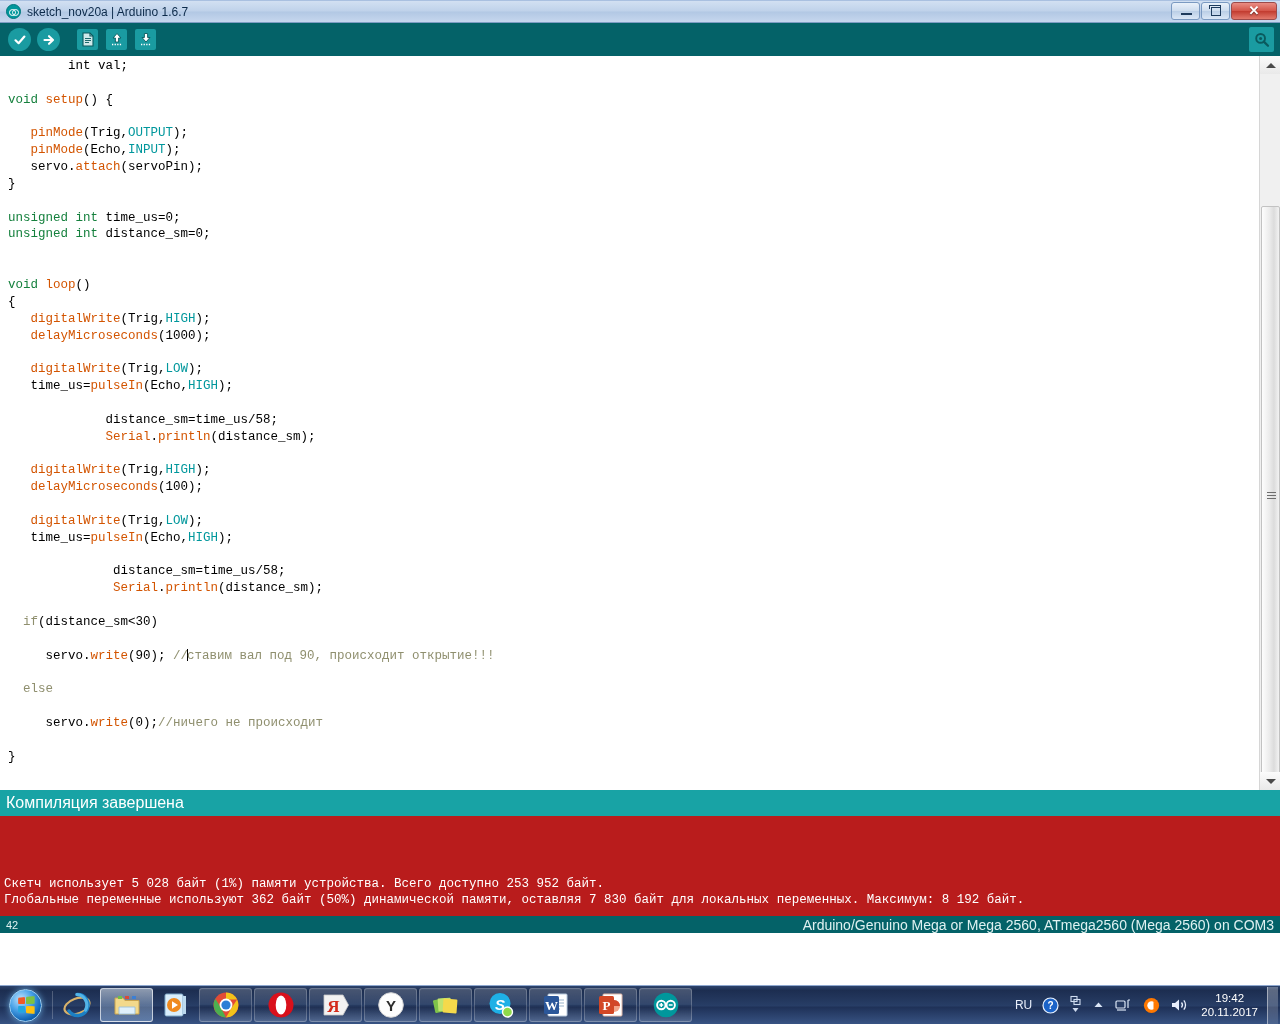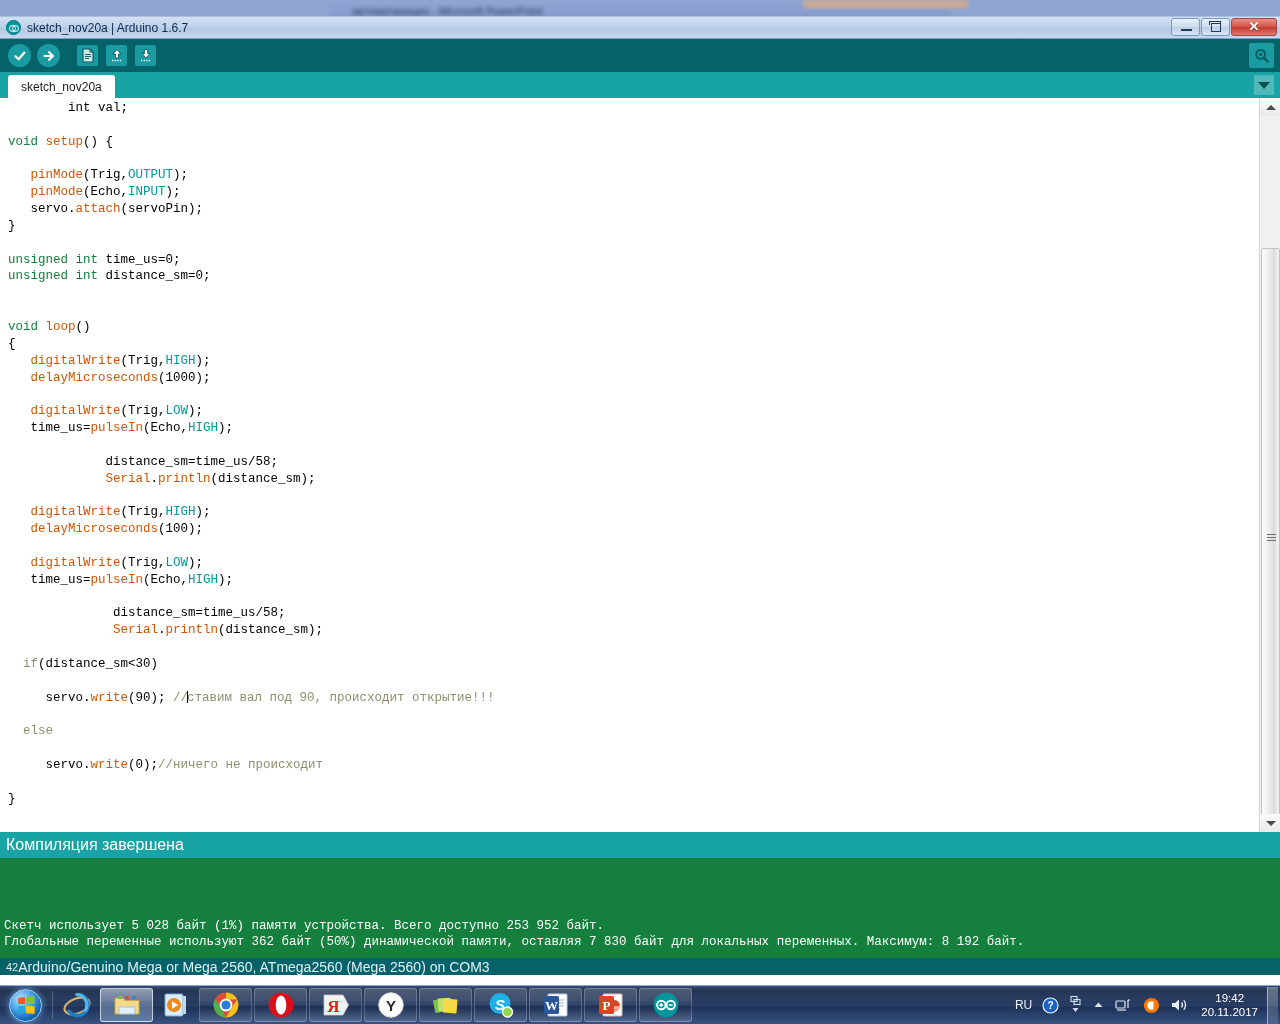--- a/index.html
+++ b/index.html
@@ -23,21 +23,21 @@
     color:#2d3c5c; font-size:11px; line-height:22px; padding-left:22px;
     white-space:nowrap; overflow:hidden;
   }
   #bg-window-2 {
     position:absolute; left:803px; top:0; width:165px; height:8px;
     background:#cfa98f; filter:blur(2px);
   }
 
   
   #arduino-window {
-    position:absolute; left:0; top:16px; width:1280px; height:985px;
+    position:absolute; left:0; top:0; width:1280px; height:985px;
     background:#fff;
     border-top:1px solid #a9c0e0;
   }
 
   
   #titlebar {
     position:relative; height:22px; width:1280px;
     background:linear-gradient(180deg,#d2e0f2 0%,#bfd2ea 48%,#b2c8e4 52%,#c6d7ee 100%);
     border-bottom:1px solid #7e9dc4;
     display:flex; align-items:center;
@@ -179,30 +179,30 @@
   #sb-grip i { display:block; height:1px; background:#6d6d6d; margin-bottom:2px; }
 
   
   #compile-status {
     height:26px; width:1280px; background:#18a3a5;
     color:#fff; font-size:16px; display:flex; align-items:center;
     padding-left:6px;
   }
   
   #console {
-    width:1280px; height:100px; background:#15803d; color:#fff;
+    width:1280px; height:100px; background:#b91c1c; color:#fff;
     font-family:"Liberation Mono","DejaVu Sans Mono",monospace;
     font-size:12.5px; line-height:16px; padding:60px 0 0 4px;
     white-space:pre; overflow:hidden;
   }
   
   #ide-status {
     height:17px; width:1280px; background:#046268;
     color:#dff1f1; font-size:11px;
-    display:flex; align-items:center; justify-content:flex-start;
+    display:flex; align-items:center; justify-content:space-between;
     padding:0 6px;
   }
   #ide-status .left { font-size:11px; }
   #ide-status .right { font-size:14px; }
 
   
   #taskbar {
     position:absolute; left:0; bottom:0; width:1280px; height:39px;
     background:linear-gradient(180deg, rgba(40,62,102,.92) 0%, rgba(24,41,75,.95) 12%,
                rgba(36,58,98,.95) 52%, rgba(28,46,84,.96) 56%, rgba(52,80,128,.94) 100%);
@@ -331,26 +331,20 @@
       <span>
         <svg width="18" height="18" viewBox="0 0 18 18">
           <circle cx="7.6" cy="7.4" r="4.4" fill="none" stroke="#0a5a5e" stroke-width="1.9"></circle>
           <circle cx="7.6" cy="7.4" r="1.5" fill="#0a5a5e"></circle>
           <path d="M10.8 10.6 L15 14.8" stroke="#0a5a5e" stroke-width="2.2" stroke-linecap="round"></path>
         </svg>
       </span>
     </div>
   </div>
 
-  <div id="tabstrip">
-    <div id="tab-active">sketch_nov20a</div>
-    <div id="tab-dropdown">
-      <span class="caret-down"></span>
-    </div>
-  </div>
 
   <div id="editor-wrap">
     <div id="code"><div class="ln"><span>        int val;</span></div><div class="ln">&nbsp;</div><div class="ln"><span class="kw">void </span><span class="fn">setup</span><span>() {</span></div><div class="ln">&nbsp;</div><div class="ln"><span>   </span><span class="fn">pinMode</span><span>(Trig,</span><span class="cst">OUTPUT</span><span>);</span></div><div class="ln"><span>   </span><span class="fn">pinMode</span><span>(Echo,</span><span class="cst">INPUT</span><span>);</span></div><div class="ln"><span>   servo.</span><span class="fn">attach</span><span>(servoPin);</span></div><div class="ln"><span>}</span></div><div class="ln">&nbsp;</div><div class="ln"><span class="kw">unsigned int</span><span> time_us=0;</span></div><div class="ln"><span class="kw">unsigned int</span><span> distance_sm=0;</span></div><div class="ln">&nbsp;</div><div class="ln">&nbsp;</div><div class="ln"><span class="kw">void </span><span class="fn">loop</span><span>()</span></div><div class="ln"><span>{</span></div><div class="ln"><span>   </span><span class="fn">digitalWrite</span><span>(Trig,</span><span class="cst">HIGH</span><span>);</span></div><div class="ln"><span>   </span><span class="fn">delayMicroseconds</span><span>(1000);</span></div><div class="ln">&nbsp;</div><div class="ln"><span>   </span><span class="fn">digitalWrite</span><span>(Trig,</span><span class="cst">LOW</span><span>);</span></div><div class="ln"><span>   time_us=</span><span class="fn">pulseIn</span><span>(Echo,</span><span class="cst">HIGH</span><span>);</span></div><div class="ln">&nbsp;</div><div class="ln"><span>             distance_sm=time_us/58;</span></div><div class="ln"><span>             </span><span class="fn">Serial</span><span>.</span><span class="fn">println</span><span>(distance_sm);</span></div><div class="ln">&nbsp;</div><div class="ln"><span>   </span><span class="fn">digitalWrite</span><span>(Trig,</span><span class="cst">HIGH</span><span>);</span></div><div class="ln"><span>   </span><span class="fn">delayMicroseconds</span><span>(100);</span></div><div class="ln">&nbsp;</div><div class="ln"><span>   </span><span class="fn">digitalWrite</span><span>(Trig,</span><span class="cst">LOW</span><span>);</span></div><div class="ln"><span>   time_us=</span><span class="fn">pulseIn</span><span>(Echo,</span><span class="cst">HIGH</span><span>);</span></div><div class="ln">&nbsp;</div><div class="ln"><span>              distance_sm=time_us/58;</span></div><div class="ln"><span>              </span><span class="fn">Serial</span><span>.</span><span class="fn">println</span><span>(distance_sm);</span></div><div class="ln">&nbsp;</div><div class="ln"><span>  </span><span class="cmt">if</span><span>(distance_sm&lt;30)</span></div><div class="ln">&nbsp;</div><div class="ln"><span>     servo.</span><span class="fn">write</span><span>(90); </span><span class="cmt">//</span><span class="cursor"></span><span class="cmt">ставим вал под 90, происходит открытие!!!</span></div><div class="ln">&nbsp;</div><div class="ln"><span>  </span><span class="cmt">else</span></div><div class="ln">&nbsp;</div><div class="ln"><span>     servo.</span><span class="fn">write</span><span>(0);</span><span class="cmt">//ничего не происходит</span></div><div class="ln">&nbsp;</div><div class="ln"><span>}</span></div></div>
     <div id="editor-scroll">
       <div class="sb-arrow">
           <span class="tri-up"></span>
         </div>
       <div id="sb-thumb">
         <div id="sb-grip">
             <i></i>

